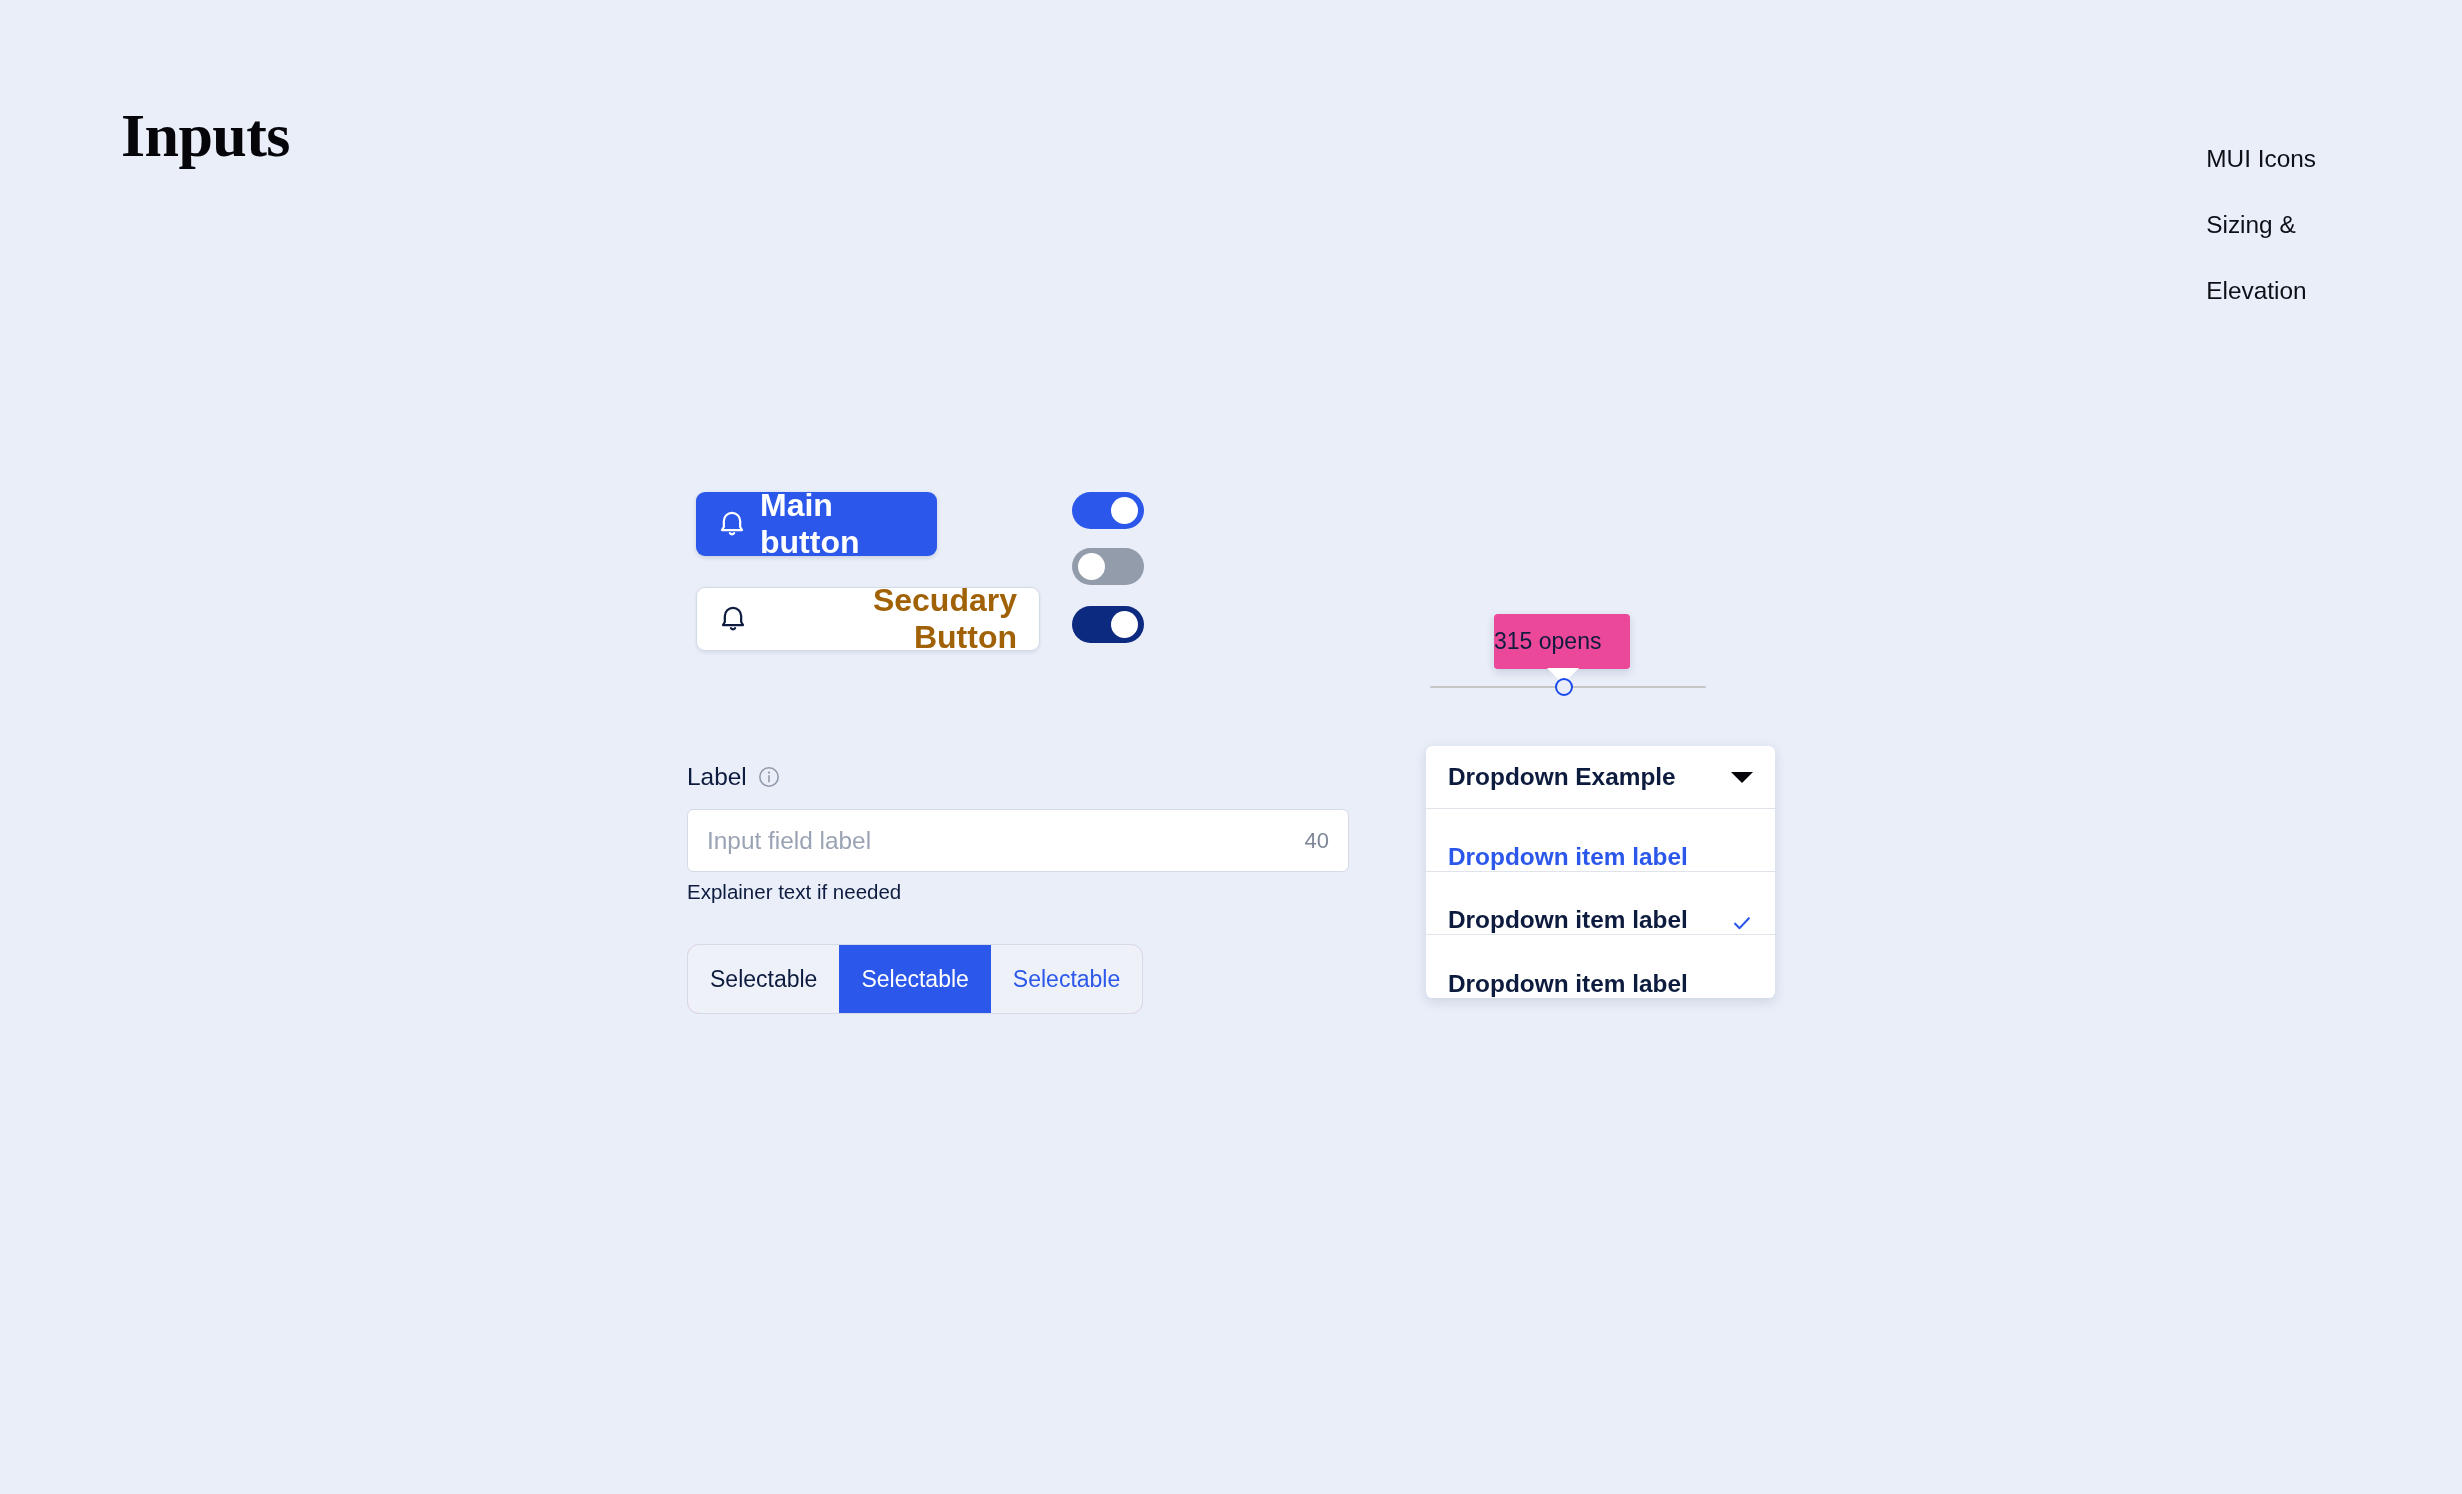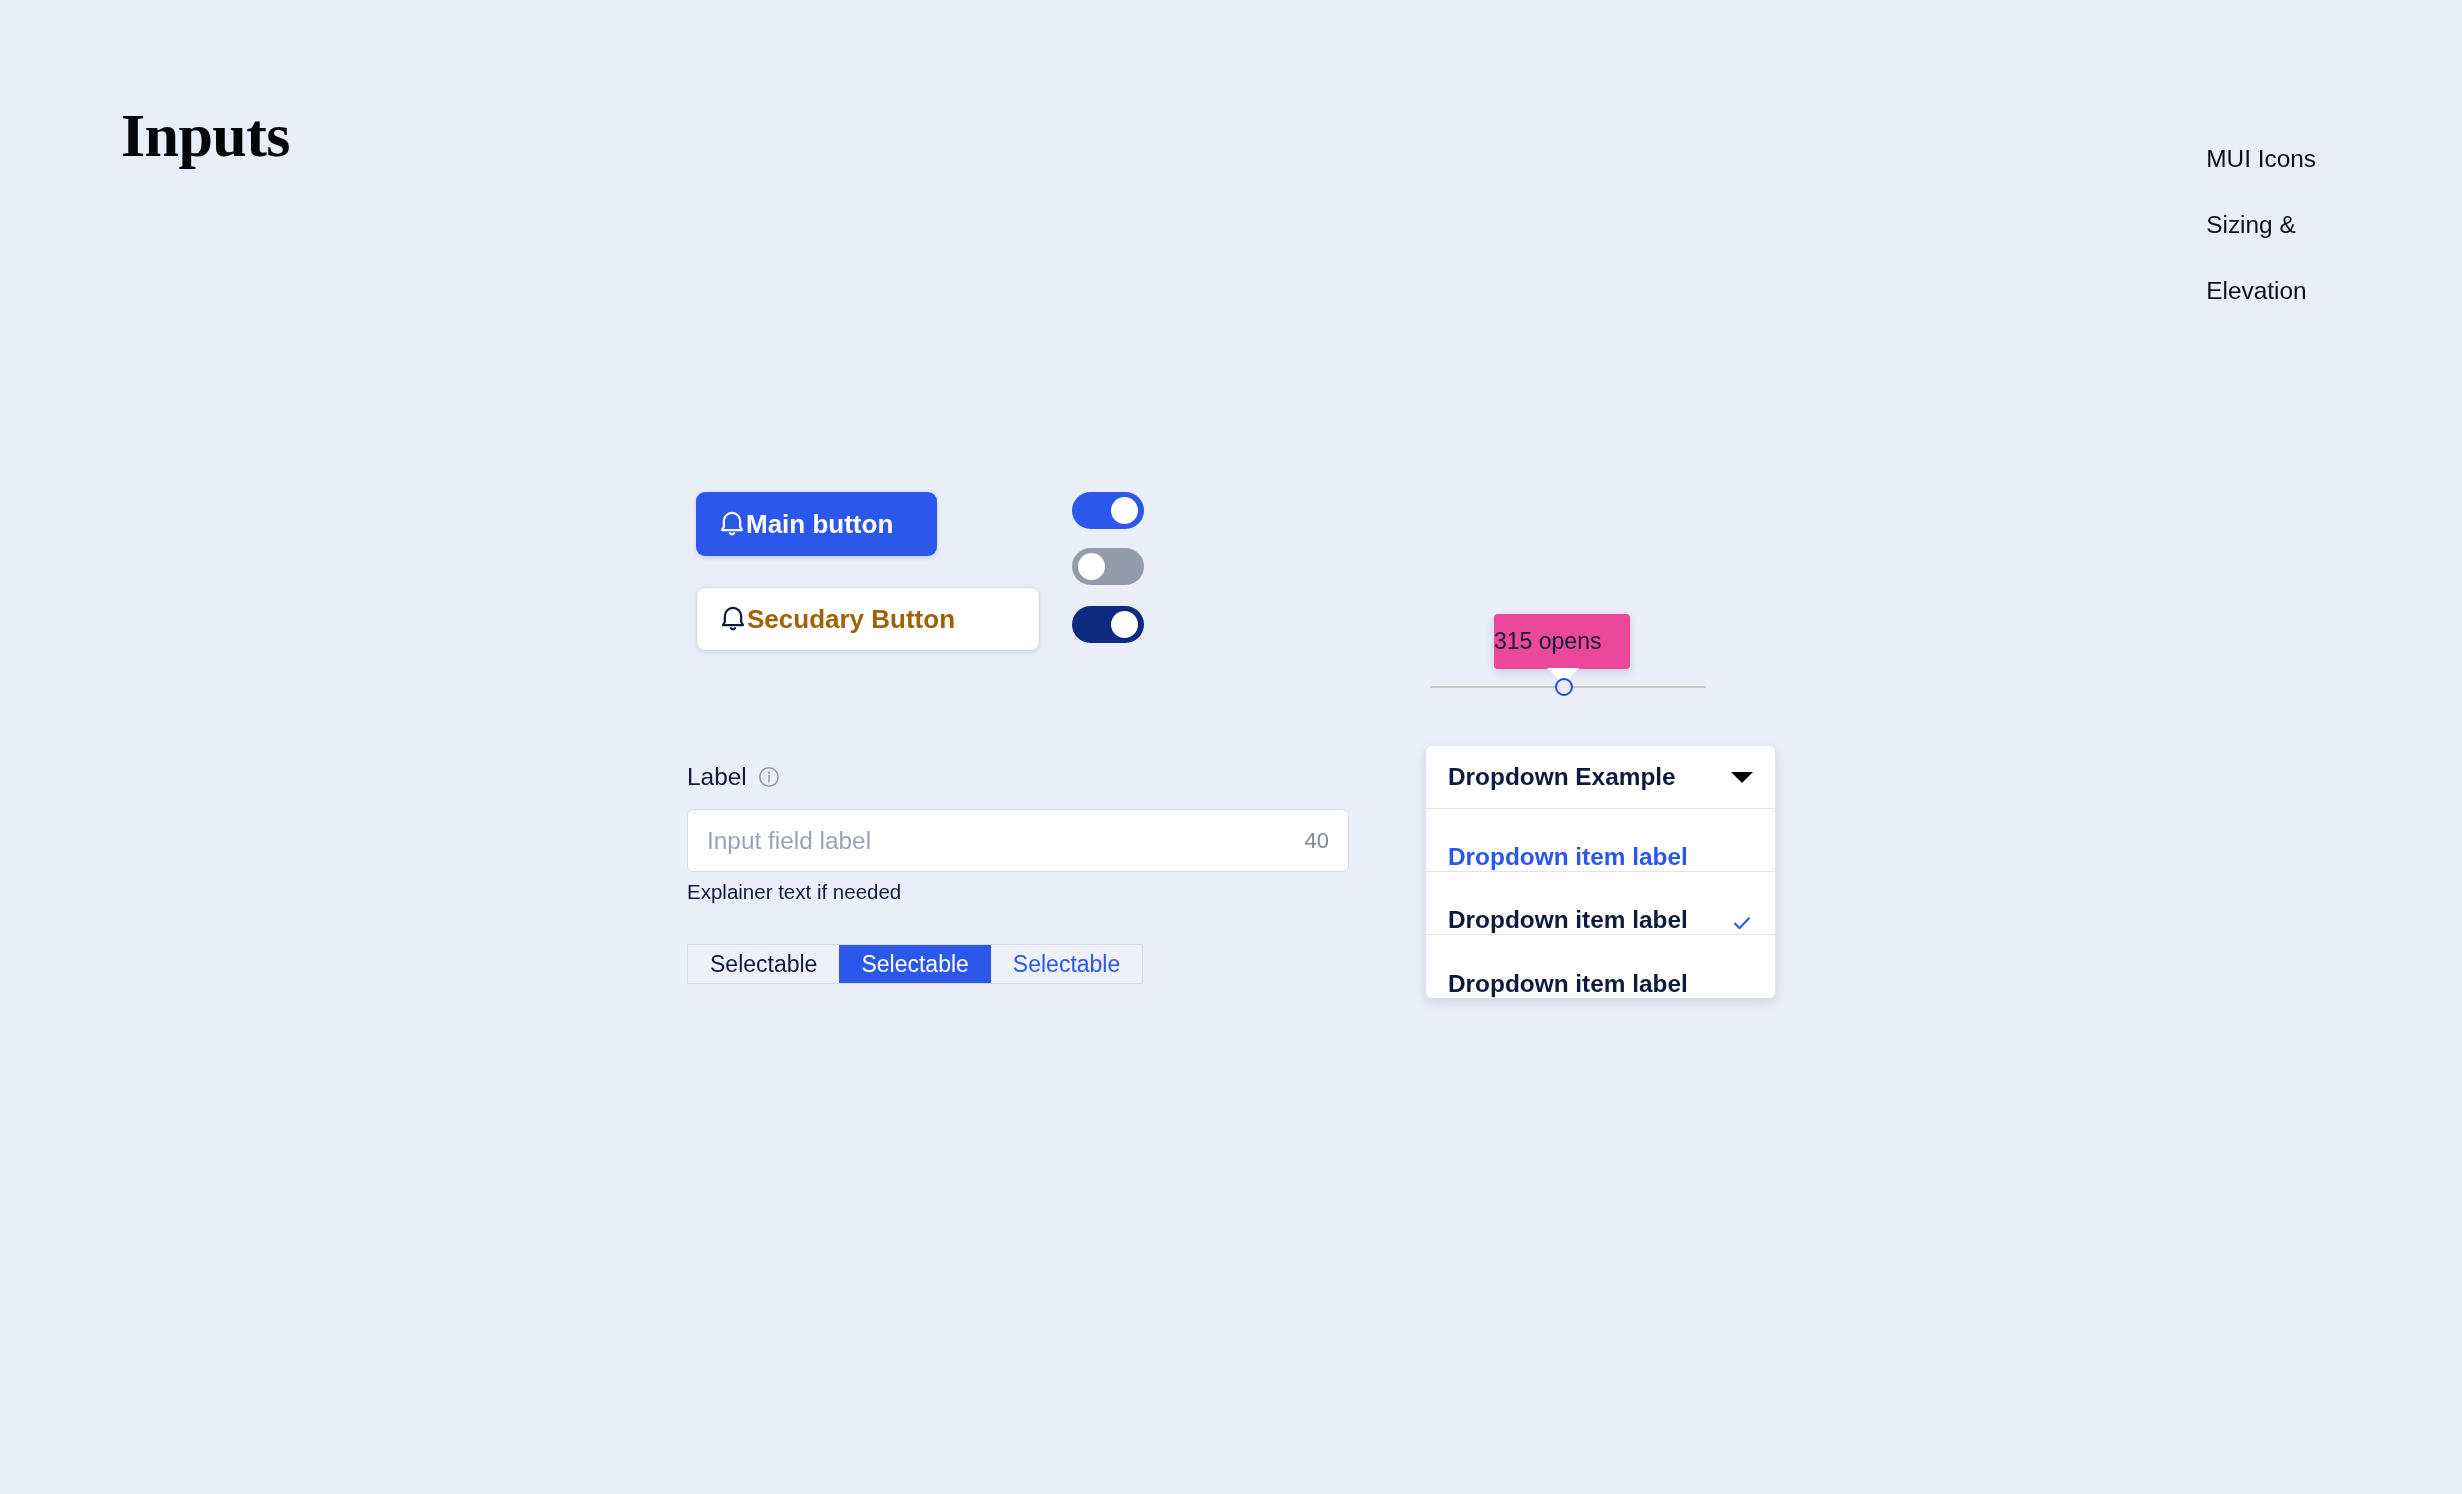--- a/index.html
+++ b/index.html
@@ -40,23 +40,24 @@
     text-align: left;
     white-space: pre-line;
   }
   .corner-caption div { white-space: nowrap; }
 
   
   .btn {
     position: absolute;
     display: flex;
     align-items: center;
+    gap: 14px;
     box-sizing: border-box;
     border-radius: 9px;
-    font-size: 26px;
+    font-size: 32px;
     font-weight: 700;
     cursor: pointer;
     user-select: none;
   }
   .btn-primary {
     left: 696px;
     top: 492px;
     width: 241px;
     height: 64px;
     padding: 0 22px;
@@ -209,24 +210,24 @@
     top: 880px;
     font-size: 20.5px;
     color: #0d1b3e;
   }
 
   
   .segmented {
     position: absolute;
     left: 687px;
     top: 944px;
-    height: 40px;
+    height: 70px;
     display: flex;
     border: 0.6px solid #d4dae6;
-    border-radius: 1px;
+    border-radius: 12px;
     overflow: hidden;
     background: #f9a8d4;
     box-sizing: border-box;
   }
   .seg {
     display: flex;
     align-items: center;
     justify-content: center;
     padding: 0 22px;
     font-size: 23px;

